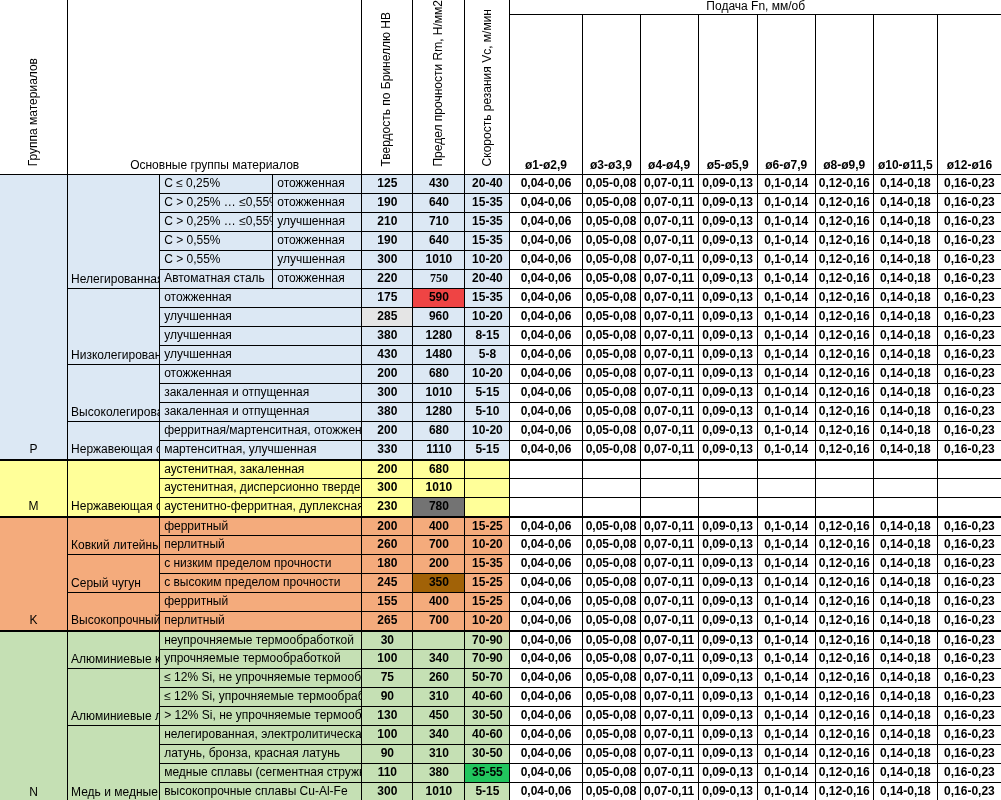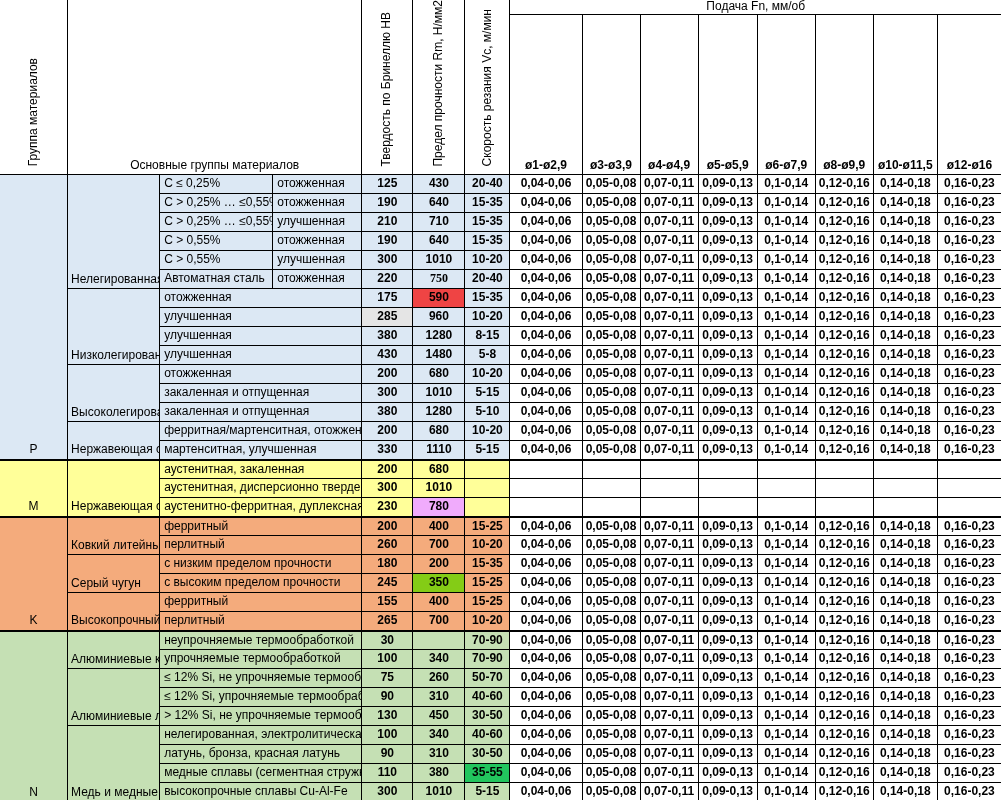--- a/index.html
+++ b/index.html
@@ -319,21 +319,21 @@
         <td class="num"></td>
         <td class="num"></td>
         <td class="num"></td>
         <td class="num"></td>
         <td class="num"></td>
         <td class="num"></td>
       </tr>
       <tr class="data-row">
         <td class="txt" colspan="2" style="background: rgb(255, 255, 153);">аустенитно-ферритная, дуплексная</td>
         <td class="num" style="background: rgb(255, 255, 153);">230</td>
-        <td class="num" style="background: #f0abfc;">780</td>
+        <td class="num" style="background: #737373;">780</td>
         <td class="num" style="background: rgb(255, 255, 153);"></td>
         <td class="num"></td>
         <td class="num"></td>
         <td class="num"></td>
         <td class="num"></td>
         <td class="num"></td>
         <td class="num"></td>
         <td class="num"></td>
         <td class="num"></td>
       </tr>
@@ -378,21 +378,21 @@
         <td class="num">0,07-0,11</td>
         <td class="num">0,09-0,13</td>
         <td class="num">0,1-0,14</td>
         <td class="num">0,12-0,16</td>
         <td class="num">0,14-0,18</td>
         <td class="num">0,16-0,23</td>
       </tr>
       <tr class="data-row">
         <td class="txt" colspan="2" style="background: rgb(244, 171, 124);">с высоким пределом прочности</td>
         <td class="num" style="background: rgb(244, 171, 124);">245</td>
-        <td class="num" style="background: #84cc16;">350</td>
+        <td class="num" style="background: #a16207;">350</td>
         <td class="num" style="background: rgb(244, 171, 124);">15-25</td>
         <td class="num">0,04-0,06</td>
         <td class="num">0,05-0,08</td>
         <td class="num">0,07-0,11</td>
         <td class="num">0,09-0,13</td>
         <td class="num">0,1-0,14</td>
         <td class="num">0,12-0,16</td>
         <td class="num">0,14-0,18</td>
         <td class="num">0,16-0,23</td>
       </tr>

